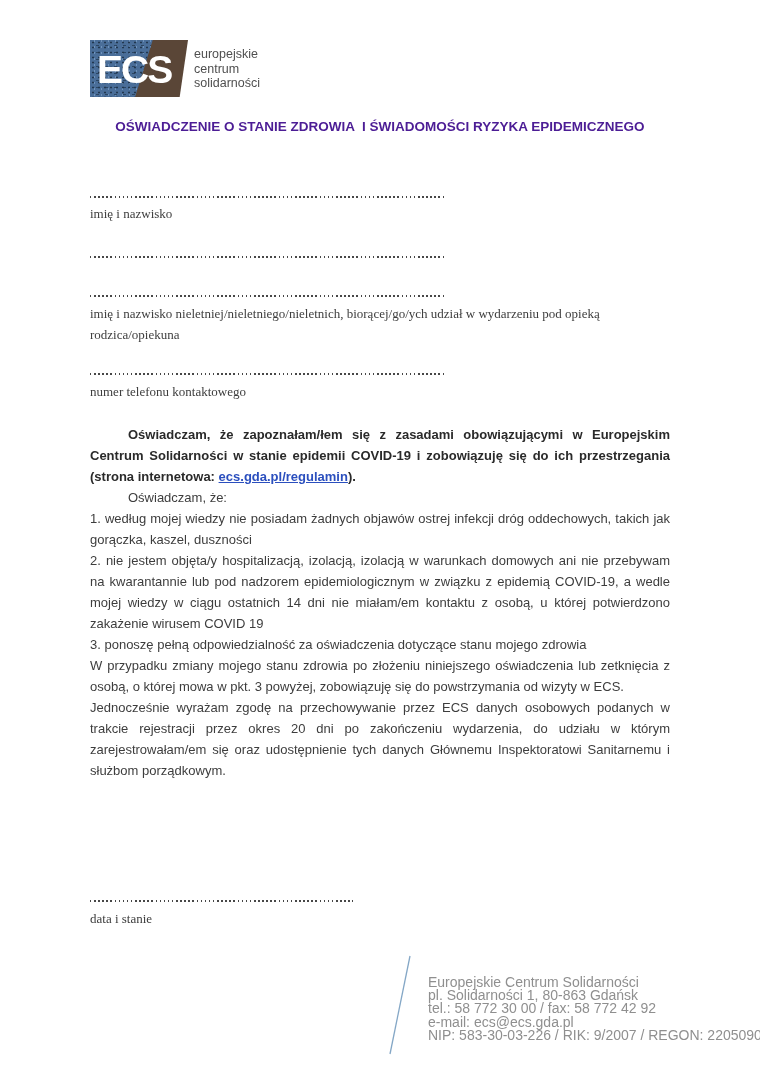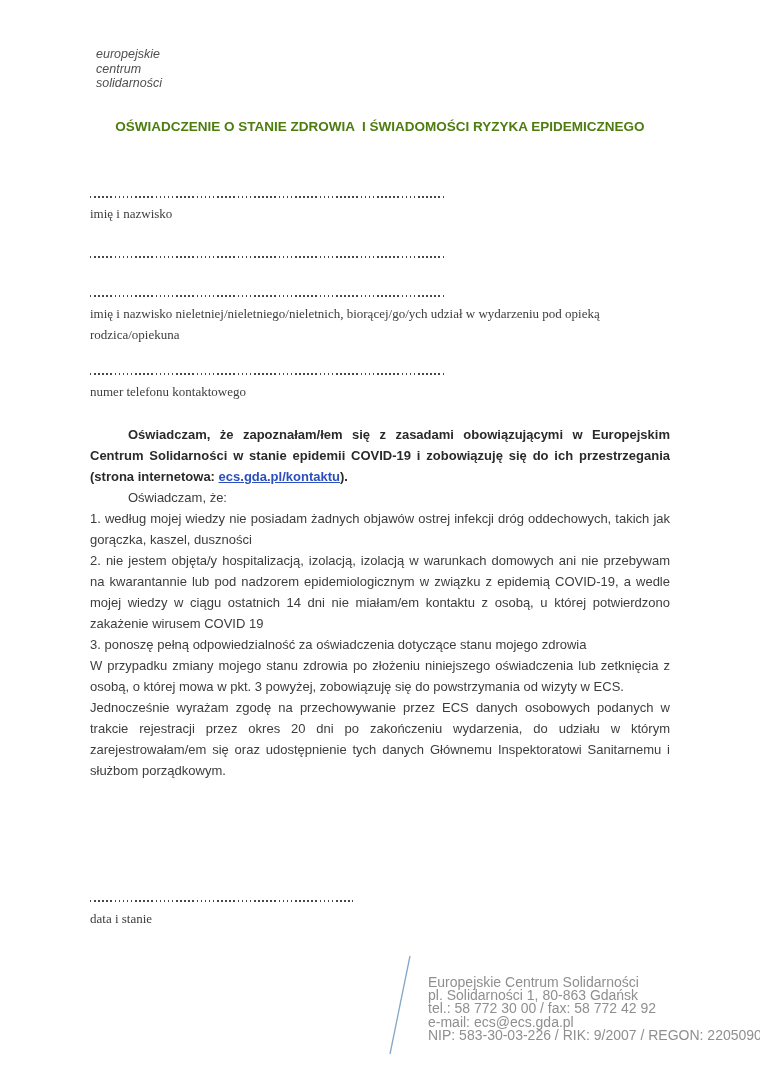--- a/index.html
+++ b/index.html
@@ -30,26 +30,26 @@
     background-size:6px 5px,9px 7px,7px 6px;
     background-position:0 0,3px 2px,1px 4px;
   }
   .logo-ecs{
     position:absolute;left:7px;top:5px;
     font-size:39px;font-weight:bold;letter-spacing:-2px;
     color:#ffffff;line-height:50px;
   }
   .logo-sub{
     margin-left:6px;padding-top:7px;
-    font-size:12.5px;line-height:14.5px;color:#4f4f4f;font-style:italic;
+    font-size:12.5px;line-height:14.5px;color:#4f4f4f;
   }
   
   .doc-title{
     position:absolute;left:90px;top:119px;width:580px;
-    text-align:center;font-size:13.5px;font-weight:bold;color:#4d7c0f;
+    text-align:center;font-size:13.5px;font-weight:bold;color:#4c1d95;
     white-space:pre-wrap;
   }
   
   .dotline{
     position:absolute;left:90px;height:2px;
     background-image:repeating-linear-gradient(90deg,#474747 0,#474747 1.5px,transparent 1.5px,transparent 4.1px);
   }
   .field-label{
     position:absolute;left:90px;width:580px;
     font-size:13px;line-height:21px;color:#3d3d3d;font-family:Liberation Serif, serif;
@@ -71,20 +71,24 @@
   }
   .footer div{white-space:nowrap;}
   .diag{position:absolute;left:383px;top:953px;}
 </style>
 </head>
 <body>
 
 <div class="page">
 
   <div class="logo">
+    <div class="logo-mark">
+      <div class="logo-blue"></div>
+      <div class="logo-ecs">ECS</div>
+    </div>
     <div class="logo-sub">
       <div>europejskie</div>
       <div>centrum</div>
       <div>solidarności</div>
     </div>
   </div>
 
   <div class="doc-title">OŚWIADCZENIE O STANIE ZDROWIA  I ŚWIADOMOŚCI RYZYKA EPIDEMICZNEGO</div>
 
   <div class="dotline" style="top:196px;width:356px;"></div>
@@ -92,21 +96,21 @@
 
   <div class="dotline" style="top:256px;width:356px;"></div>
 
   <div class="dotline" style="top:295px;width:356px;"></div>
   <div class="field-label" style="top:303px;">imię i nazwisko nieletniej/nieletniego/nieletnich, biorącej/go/ych udział w wydarzeniu pod opieką rodzica/opiekuna</div>
 
   <div class="dotline" style="top:373px;width:356px;"></div>
   <div class="field-label" style="top:381px;">numer telefonu kontaktowego</div>
 
   <div class="declaration">
-    <p class="p-indent"><span class="bold">Oświadczam, że zapoznałam/łem się z zasadami obowiązującymi w Europejskim Centrum Solidarności w stanie epidemii COVID-19 i zobowiązuję się do ich przestrzegania (strona internetowa: </span><a class="reg-link">ecs.gda.pl/kontaktu</a><span class="bold">).</span></p>
+    <p class="p-indent"><span class="bold">Oświadczam, że zapoznałam/łem się z zasadami obowiązującymi w Europejskim Centrum Solidarności w stanie epidemii COVID-19 i zobowiązuję się do ich przestrzegania (strona internetowa: </span><a class="reg-link">ecs.gda.pl/regulamin</a><span class="bold">).</span></p>
     <p class="p-indent">Oświadczam, że:</p>
     <p>1. według mojej wiedzy nie posiadam żadnych objawów ostrej infekcji dróg oddechowych, takich jak gorączka, kaszel, duszności</p>
     <p>2. nie jestem objęta/y hospitalizacją, izolacją, izolacją w warunkach domowych ani nie przebywam na kwarantannie lub pod nadzorem epidemiologicznym w związku z epidemią COVID-19, a wedle mojej wiedzy w ciągu ostatnich 14 dni nie miałam/em kontaktu z osobą, u której potwierdzono zakażenie wirusem COVID 19</p>
     <p>3. ponoszę pełną odpowiedzialność za oświadczenia dotyczące stanu mojego zdrowia</p>
     <p>W przypadku zmiany mojego stanu zdrowia po złożeniu niniejszego oświadczenia lub zetknięcia z osobą, o której mowa w pkt. 3 powyżej, zobowiązuję się do powstrzymania od wizyty w ECS.</p>
     <p>Jednocześnie wyrażam zgodę na przechowywanie przez ECS danych osobowych podanych w trakcie rejestracji przez okres 20 dni po zakończeniu wydarzenia, do udziału w którym zarejestrowałam/em się oraz udostępnienie tych danych Głównemu Inspektoratowi Sanitarnemu i służbom porządkowym.</p>
   </div>
 
   <div class="dotline" style="top:900px;width:263px;"></div>
   <div class="field-label" style="top:908px;">data i stanie</div>

